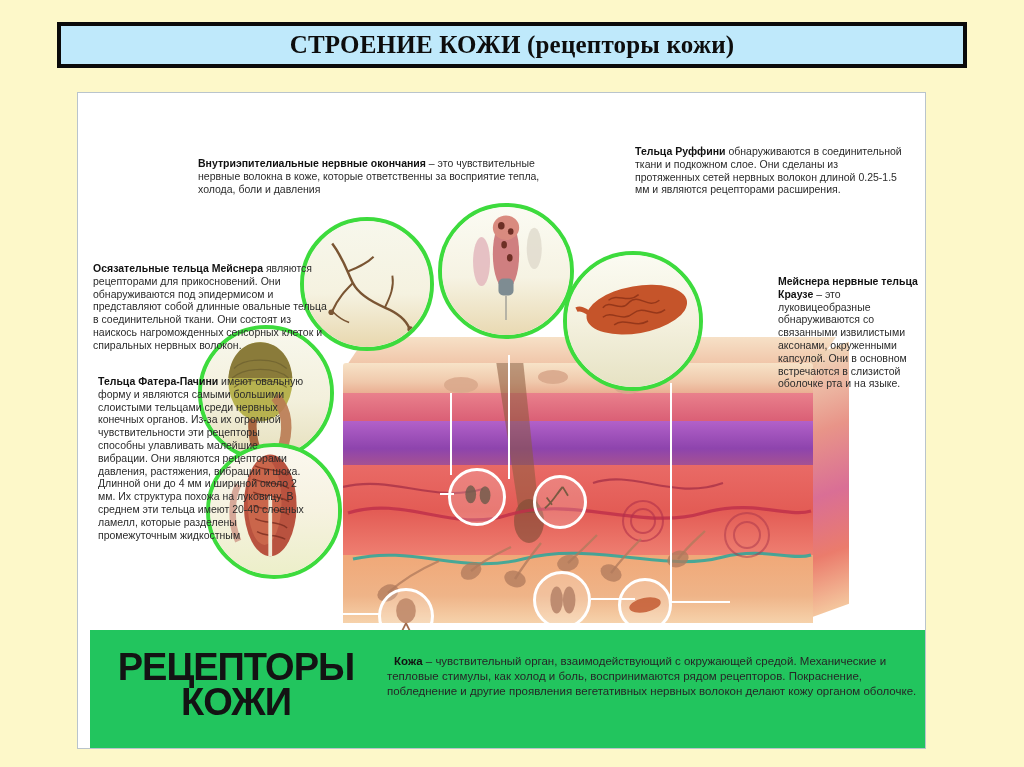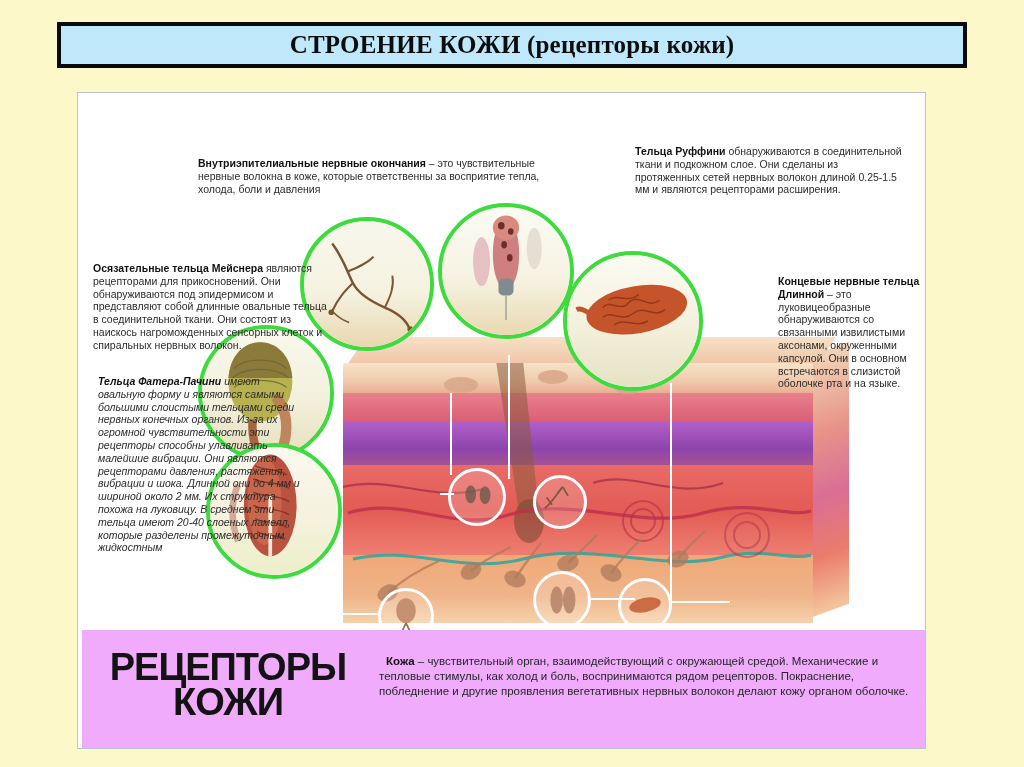--- a/index.html
+++ b/index.html
@@ -167,30 +167,30 @@
   }
   .txt b {
     color: #111;
     font-weight: bold;
   }
 
   #txt-intraepithelial { left: 120px; top: 64px; width: 350px; }
   #txt-meissner       { left: 15px;  top: 138px; width: 240px; margin-top: 31px; }
   #txt-ruffini        { left: 557px; top: 52px;  width: 268px; }
   #txt-krause         { left: 700px; top: 182px; width: 142px; }
-  #txt-pacini         { left: 20px;  top: 282px; width: 210px; font-style: italic; }
+  #txt-pacini         { left: 20px;  top: 282px; width: 210px; }
 
   
   #bottom-band {
     position: absolute;
-    left: 4px;
+    left: 12px;
     bottom: 0;
     width: 100%;
     height: 118px;
-    background: #f0abfc;
+    background: #22c55e;
   }
   #receptors-heading {
     position: absolute;
     left: 6px;
     top: 20px;
     width: 280px;
     font-family: "Liberation Sans", sans-serif;
     font-weight: bold;
     font-size: 38px;
     line-height: 0.92;
@@ -395,21 +395,21 @@
 
     <div class="txt" id="txt-meissner">
       <b>Осязательные тельца Мейснера</b><span> являются рецепторами для прикосновений. Они обнаруживаются под эпидермисом и представляют собой длинные овальные тельца в соединительной ткани. Они состоят из наискось нагроможденных сенсорных клеток и спиральных нервных волокон.</span>
     </div>
 
     <div class="txt" id="txt-ruffini">
       <b>Тельца Руффини</b><span> обнаруживаются в соединительной ткани и подкожном слое. Они сделаны из протяженных сетей нервных волокон длиной 0.25-1.5 мм и являются рецепторами расширения.</span>
     </div>
 
     <div class="txt" id="txt-krause">
-      <b>Концевые нервные тельца Длинной</b><span> – это луковицеобразные обнаруживаются со связанными извилистыми аксонами, окруженными капсулой. Они в основном встречаются в слизистой оболочке рта и на языке.</span>
+      <b>Мейснера нервные тельца Краузе</b><span> – это луковицеобразные обнаруживаются со связанными извилистыми аксонами, окруженными капсулой. Они в основном встречаются в слизистой оболочке рта и на языке.</span>
     </div>
 
     <div class="txt" id="txt-pacini">
       <b>Тельца Фатера-Пачини</b><span> имеют овальную форму и являются самыми большими слоистыми тельцами среди нервных конечных органов. Из-за их огромной чувствительности эти рецепторы способны улавливать малейшие вибрации. Они являются рецепторами давления, растяжения, вибрации и шока. Длинной они до 4 мм и шириной около 2 мм. Их структура похожа на луковицу. В среднем эти тельца имеют 20-40 слоеных ламелл, которые разделены промежуточным жидкостным</span>
     </div>
 
     <div id="bottom-band">
       <div id="receptors-heading">
         <span>РЕЦЕПТОРЫ</span>
         <span class="l2">КОЖИ</span>

